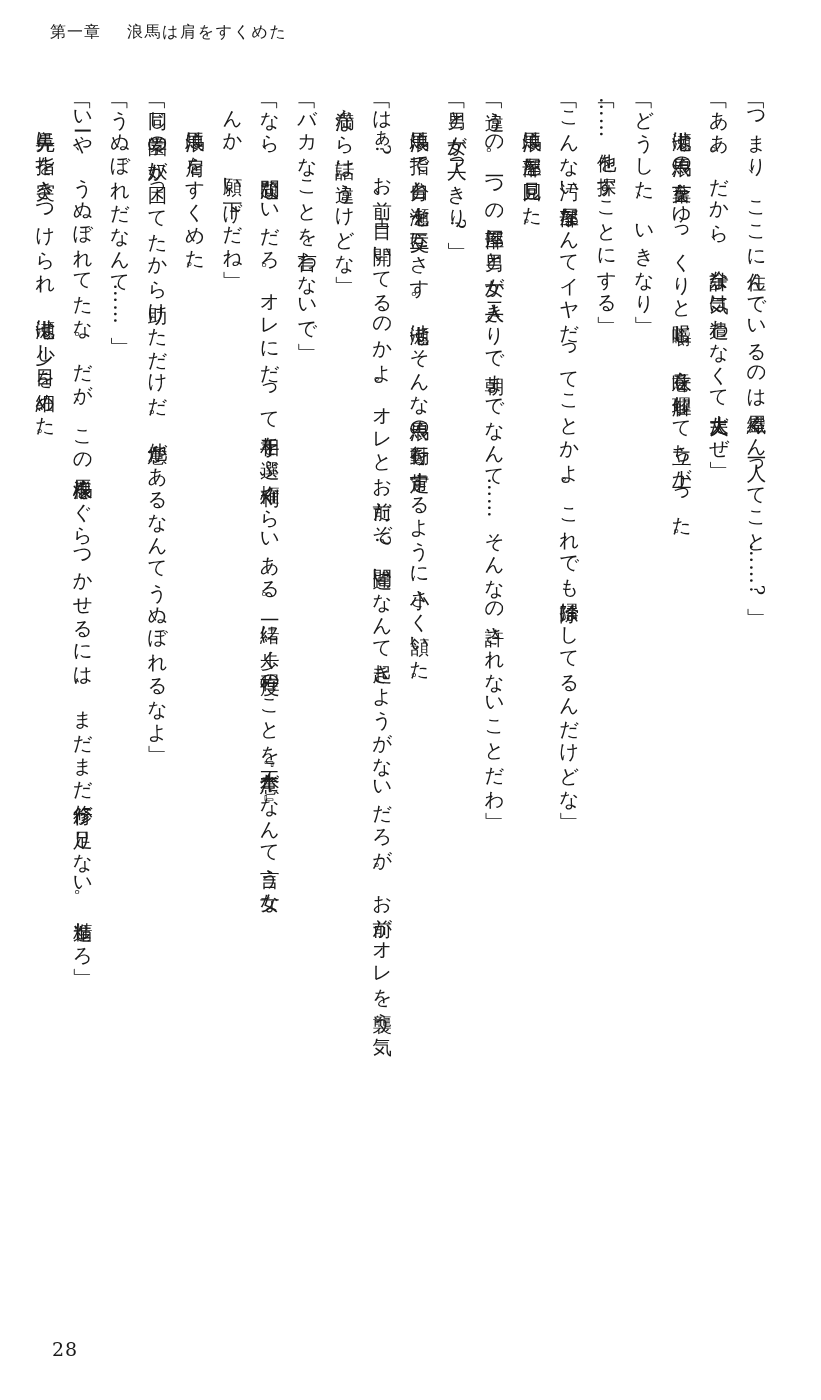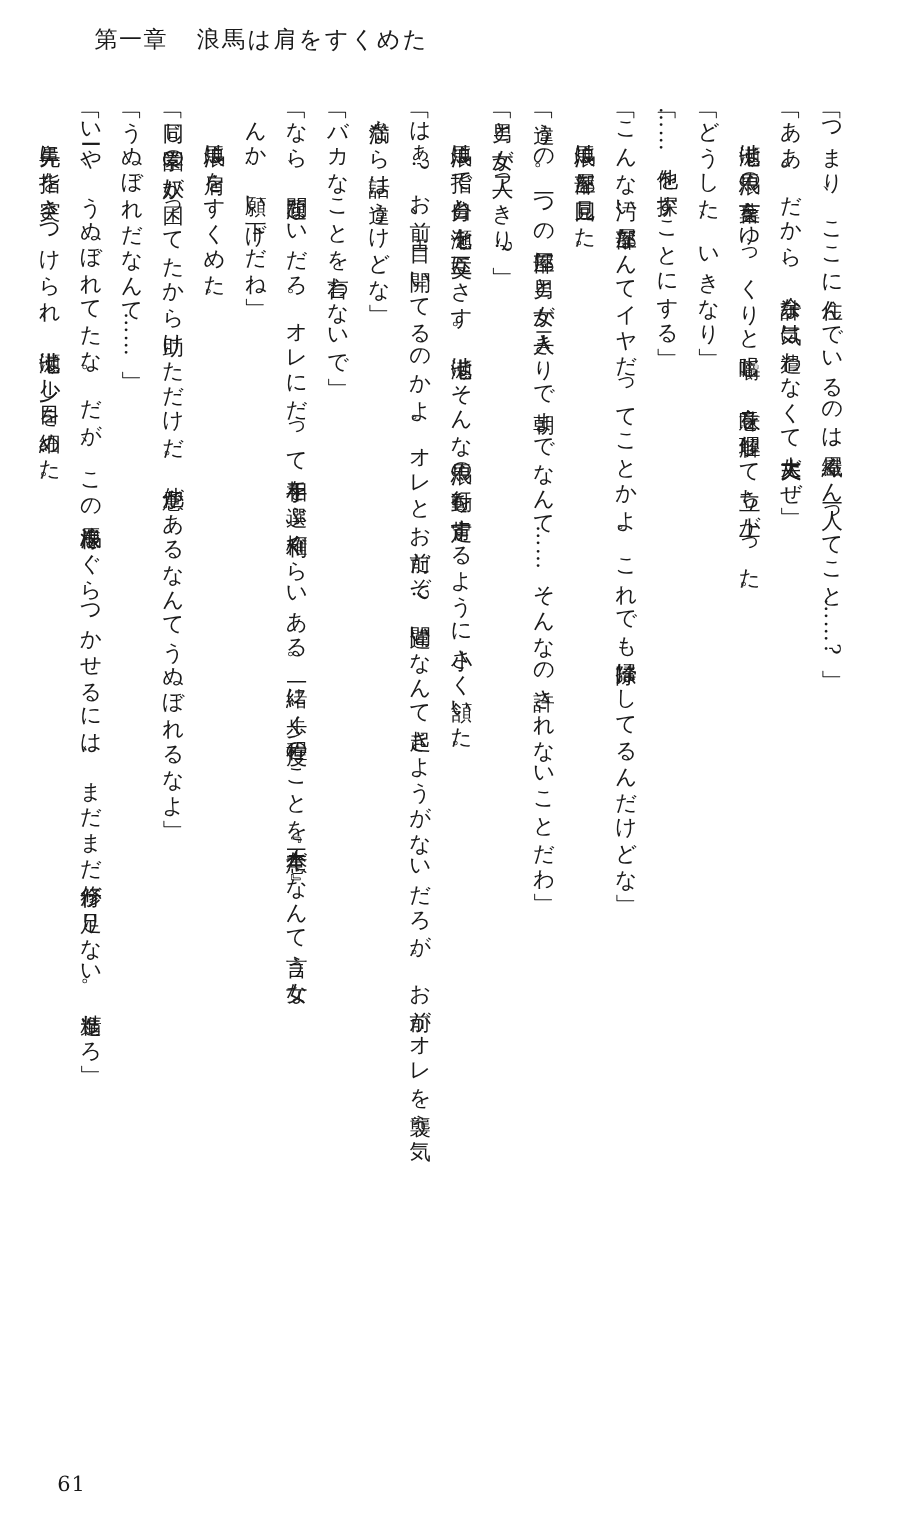--- a/index.html
+++ b/index.html
@@ -24,24 +24,23 @@
     height: 1400px;
   }
 
   
   .chapter-header {
     position: absolute;
     top: 22px;
     left: 50px;
     display: flex;
     align-items: baseline;
-    font-size: 21px;
+    font-size: 16px;
     letter-spacing: 0.06em;
     white-space: nowrap;
-    margin-left: 36px;
   }
   .chapter-header .chapter-number {
     margin-right: 26px;
   }
   .chapter-header .chapter-title {
     letter-spacing: 0.1em;
   }
 
   
   .body-text {
@@ -113,15 +112,15 @@
       <p>んか、願い下げだね」</p>
       <p class="indent">浪馬は肩をすくめた。</p>
       <p>「同じ学園の奴が困ってたから助けただけだ。他意があるなんてうぬぼれるなよ」</p>
       <p>「うぬぼれだなんて……」</p>
       <p>「いーや、うぬぼれてたな。だが、この浪馬様をぐらつかせるには、まだまだ修行が足りない。精進しろ」</p>
       <p class="indent">鼻先に指を突きつけられ、七瀬は少し目を細めた。</p>
     </div>
 
   <div class="speck" style="left:686px; top:330px;"></div>
 
-  <div class="page-number">61</div>
+  <div class="page-number">28</div>
 
 </div>
 
 </body></html>

